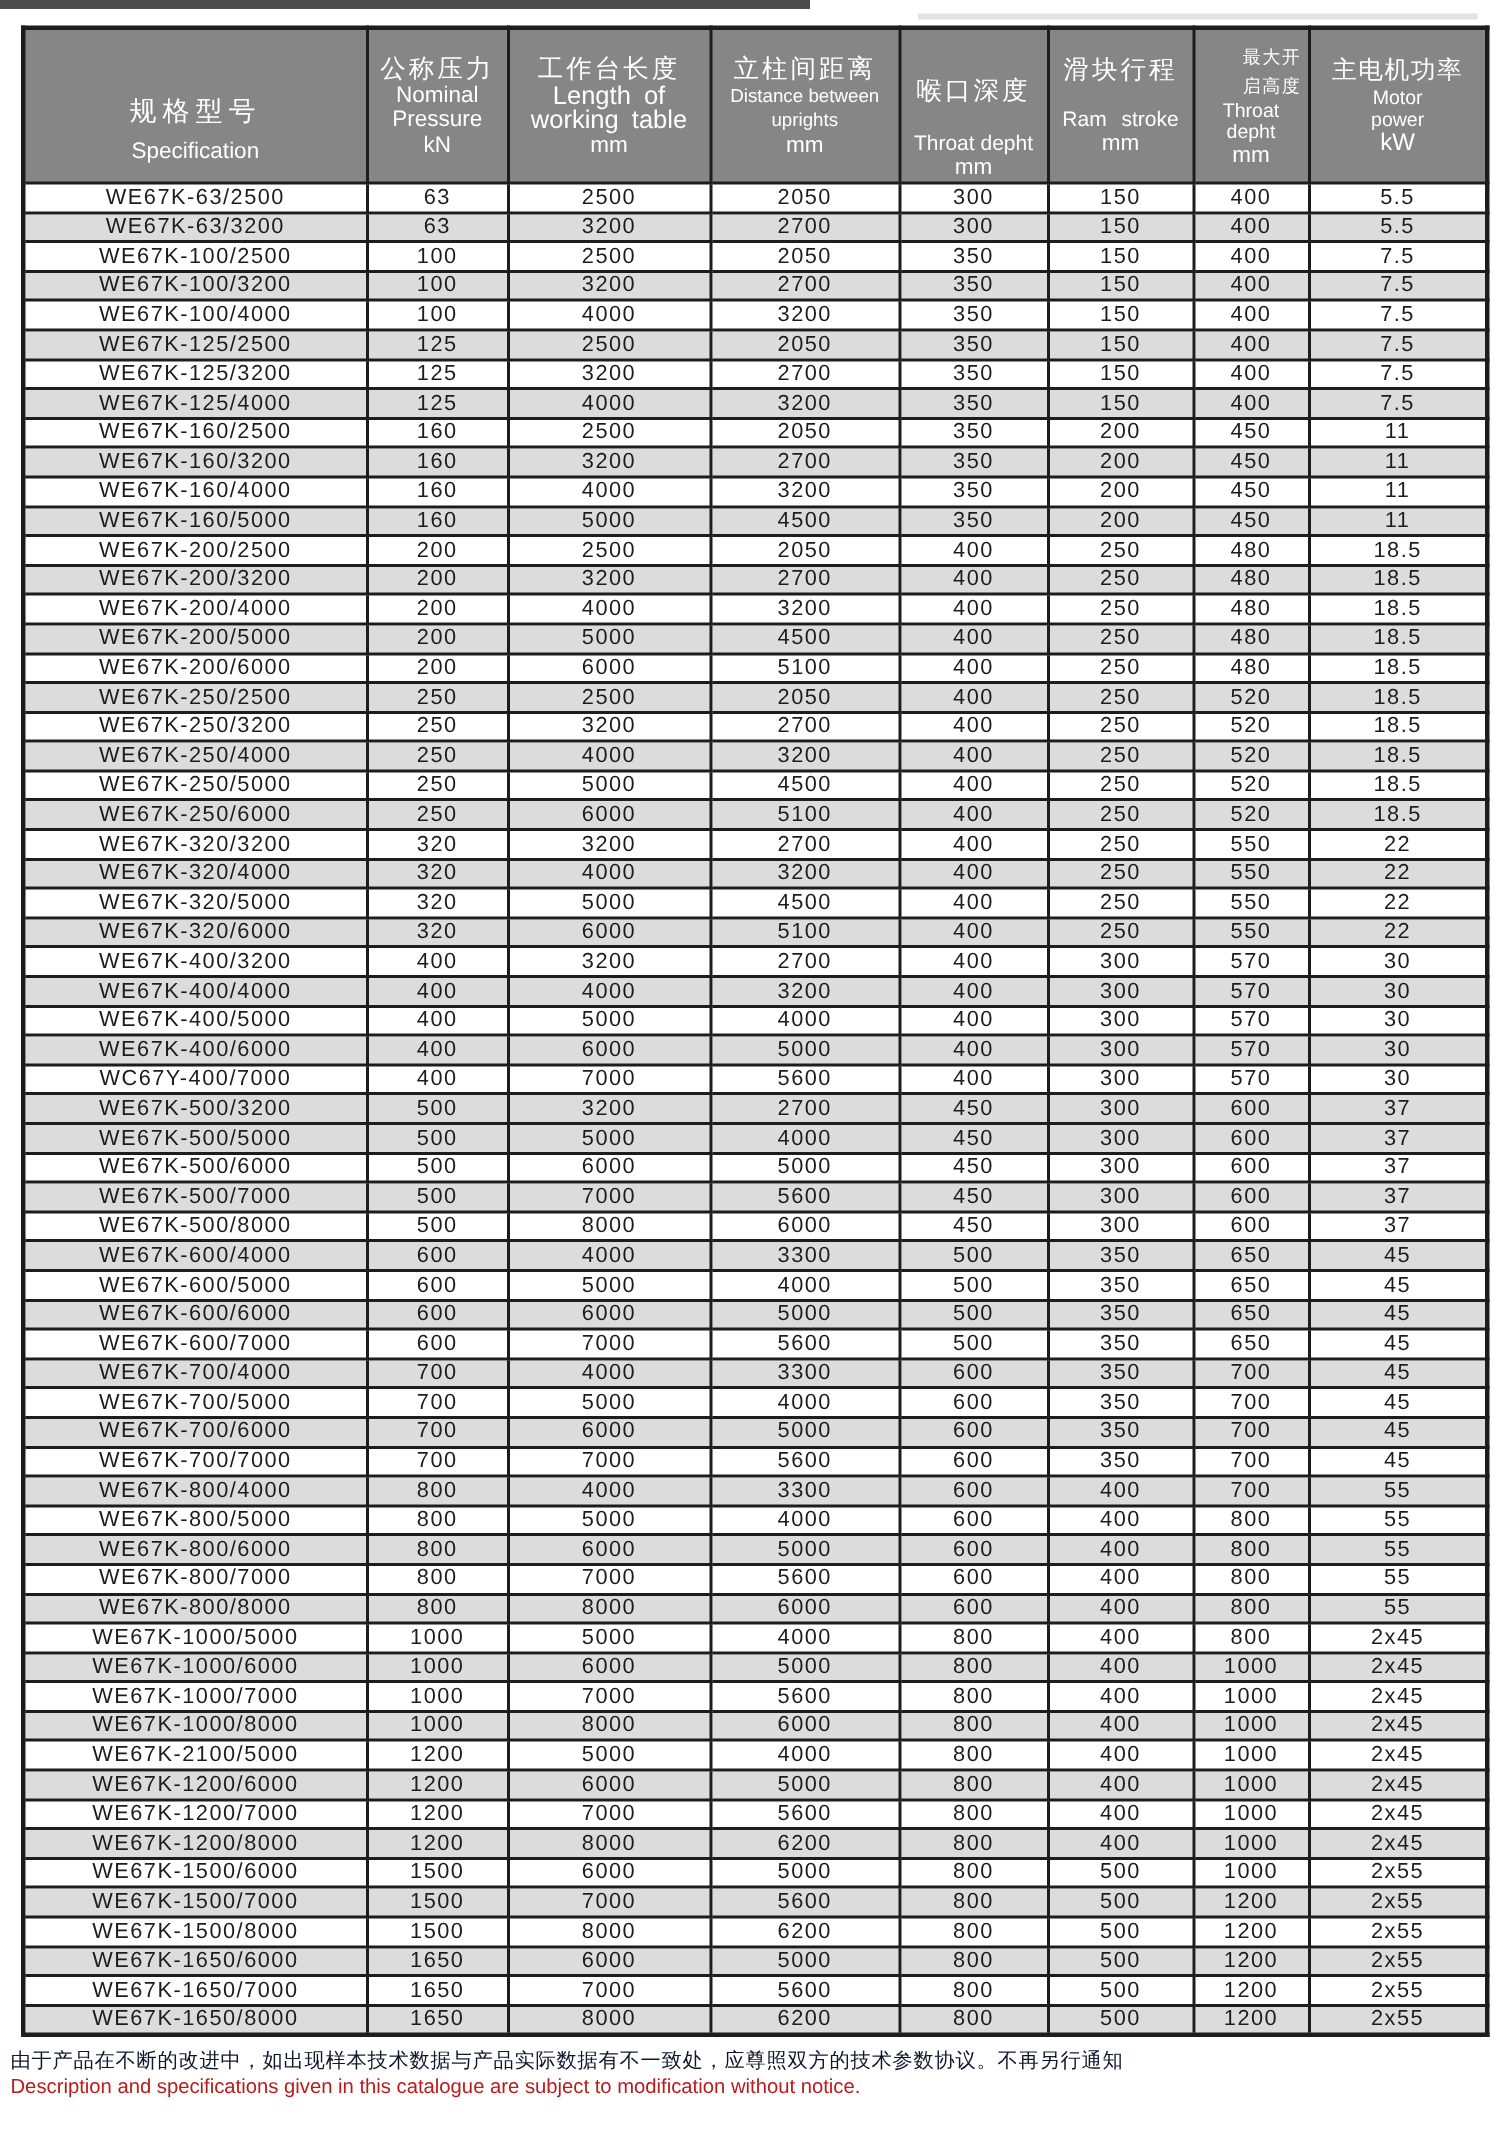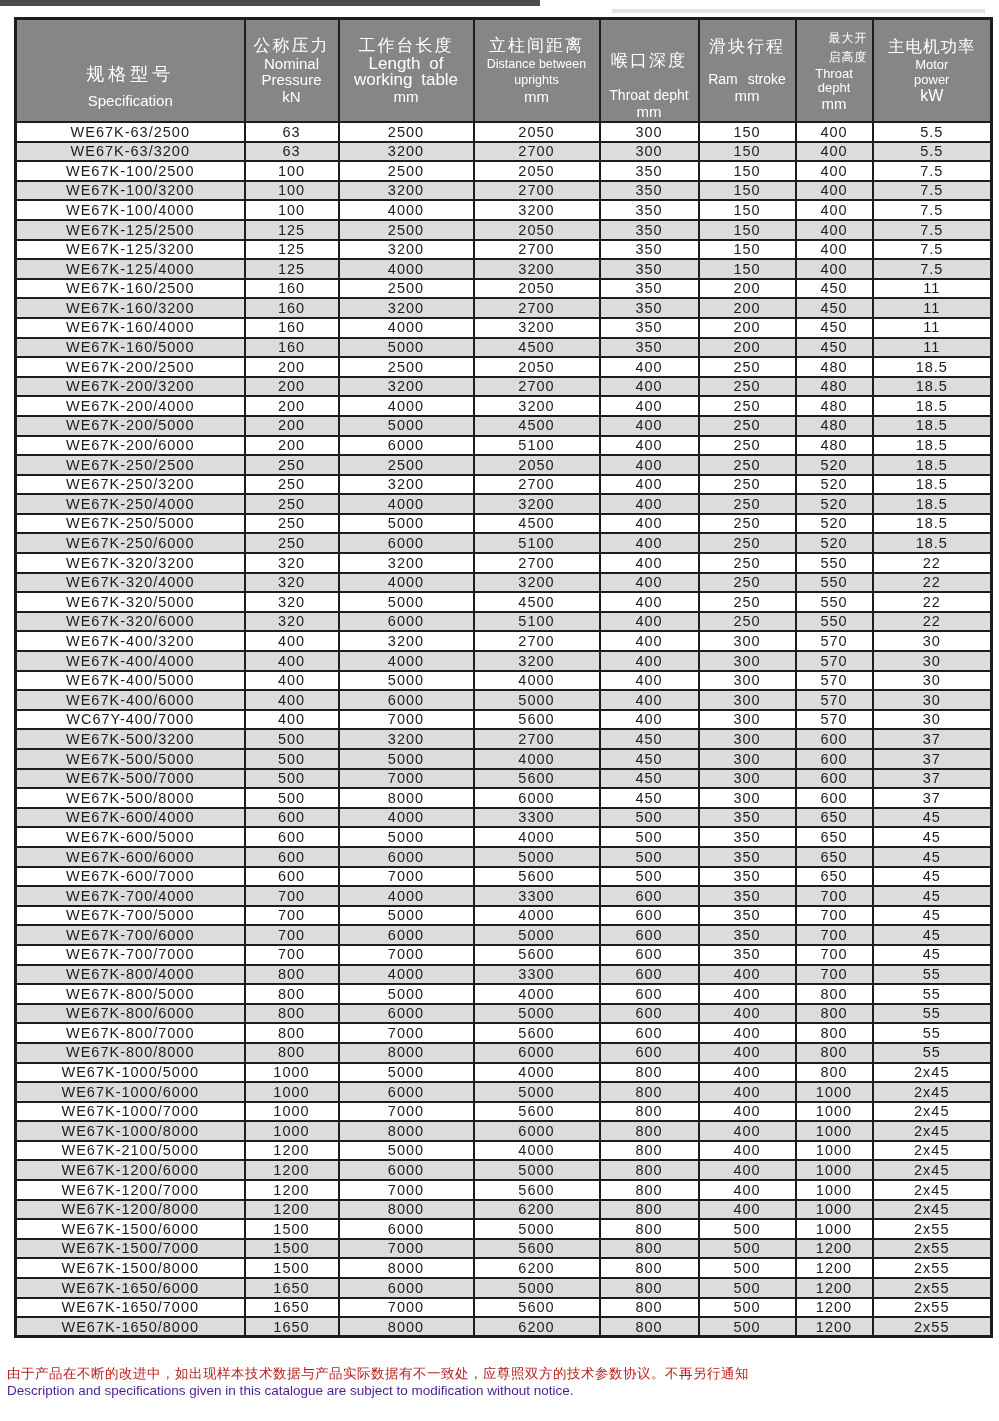--- a/index.html
+++ b/index.html
@@ -47,22 +47,22 @@
     color:#1c1c1c;background:#ffffff;line-height:1;
     overflow:hidden;white-space:nowrap;
   }
   .spec tbody tr.stripe td{background:#dcdcdc;}
 
   
   col.c0{width:229px;} col.c1{width:94px;} col.c2{width:135px;} col.c3{width:126px;}
   col.c4{width:99px;}  col.c5{width:97px;} col.c6{width:77px;}  col.c7{width:119px;}
 
   .footer{position:absolute;left:7px;top:1365px;width:985px;}
-  .footer .zh{font-size:13.5px;line-height:17px;color:#b91c1c;letter-spacing:0.5px;}
-  .footer .en{font-size:13.5px;line-height:17px;color:#4c1d95;}
+  .footer .zh{font-size:13.5px;line-height:17px;color:#0f172a;letter-spacing:0.5px;}
+  .footer .en{font-size:13.5px;line-height:17px;color:#b91c1c;}
 </style>
 </head>
 <body>
 
 <div class="artifact-dark"></div>
 <div class="artifact-light"></div>
 
 <table class="spec">
   <colgroup>
     <col class="c0">
@@ -463,20 +463,30 @@
       <tr class="stripe">
         <td>WE67K-500/5000</td>
         <td>500</td>
         <td>5000</td>
         <td>4000</td>
         <td>450</td>
         <td>300</td>
         <td>600</td>
         <td>37</td>
       </tr>
+      <tr>
+        <td>WE67K-500/6000</td>
+        <td>500</td>
+        <td>6000</td>
+        <td>5000</td>
+        <td>450</td>
+        <td>300</td>
+        <td>600</td>
+        <td>37</td>
+      </tr>
       <tr class="stripe">
         <td>WE67K-500/7000</td>
         <td>500</td>
         <td>7000</td>
         <td>5600</td>
         <td>450</td>
         <td>300</td>
         <td>600</td>
         <td>37</td>
       </tr>

